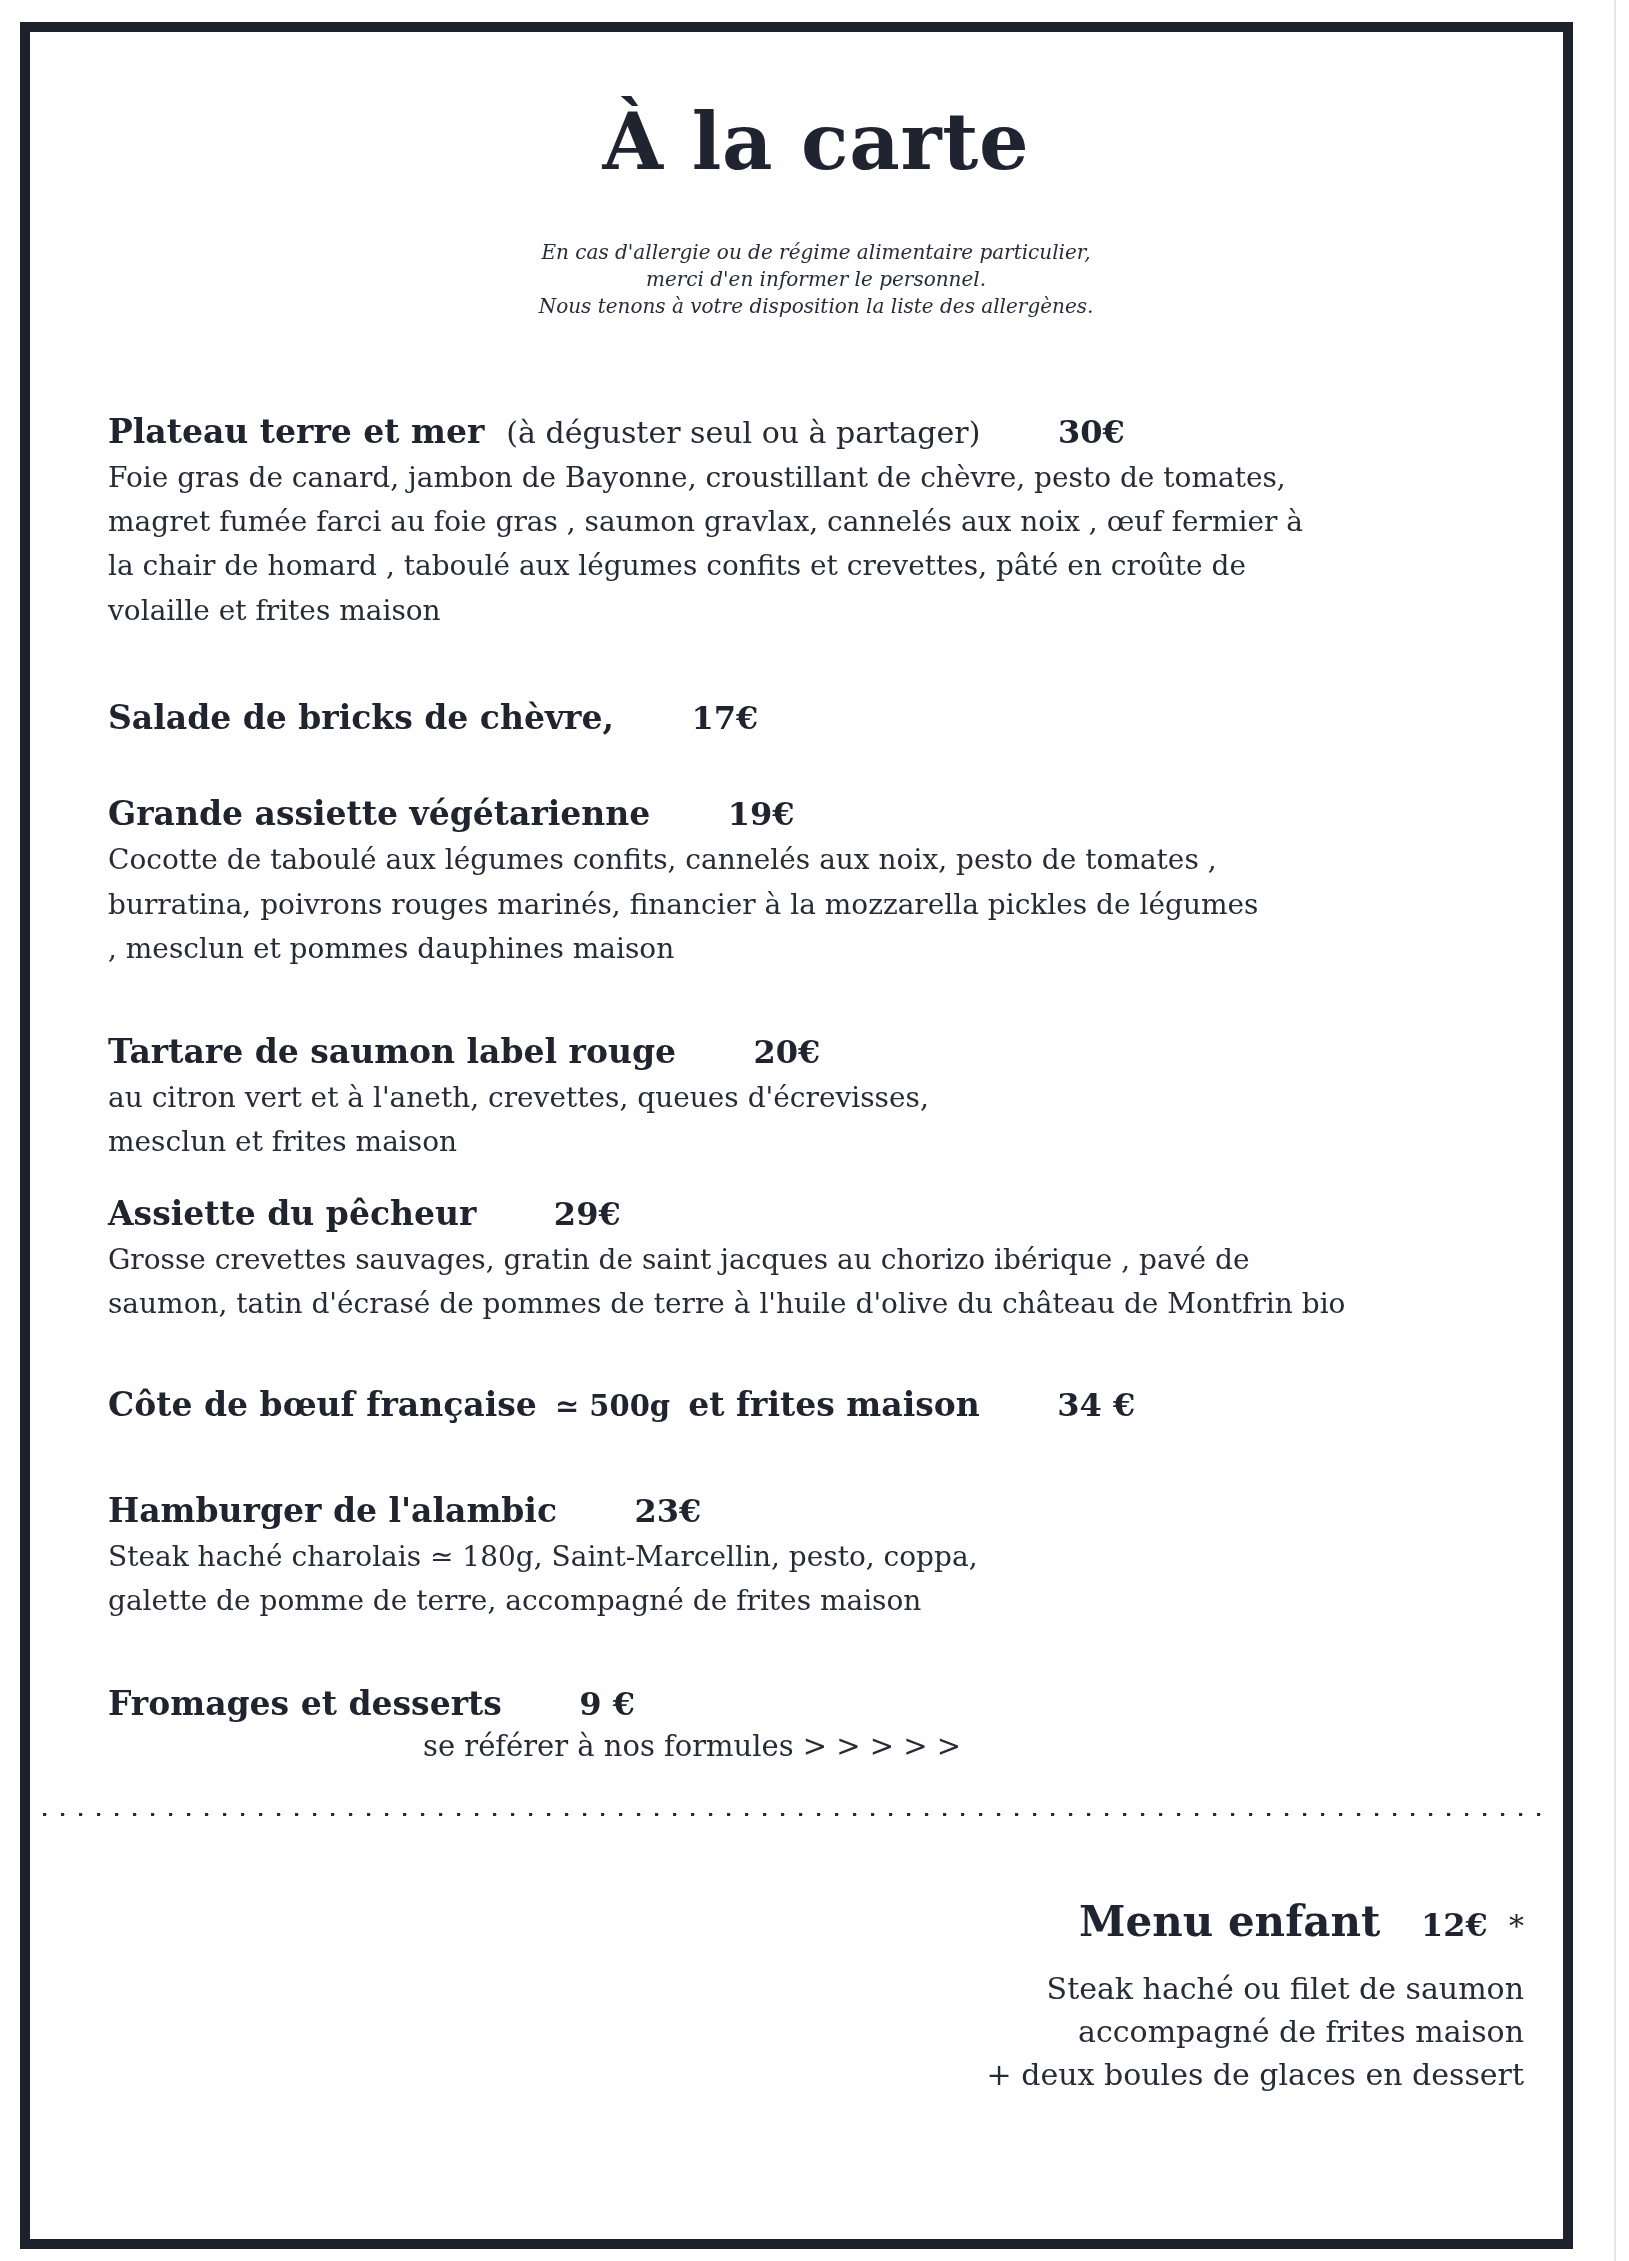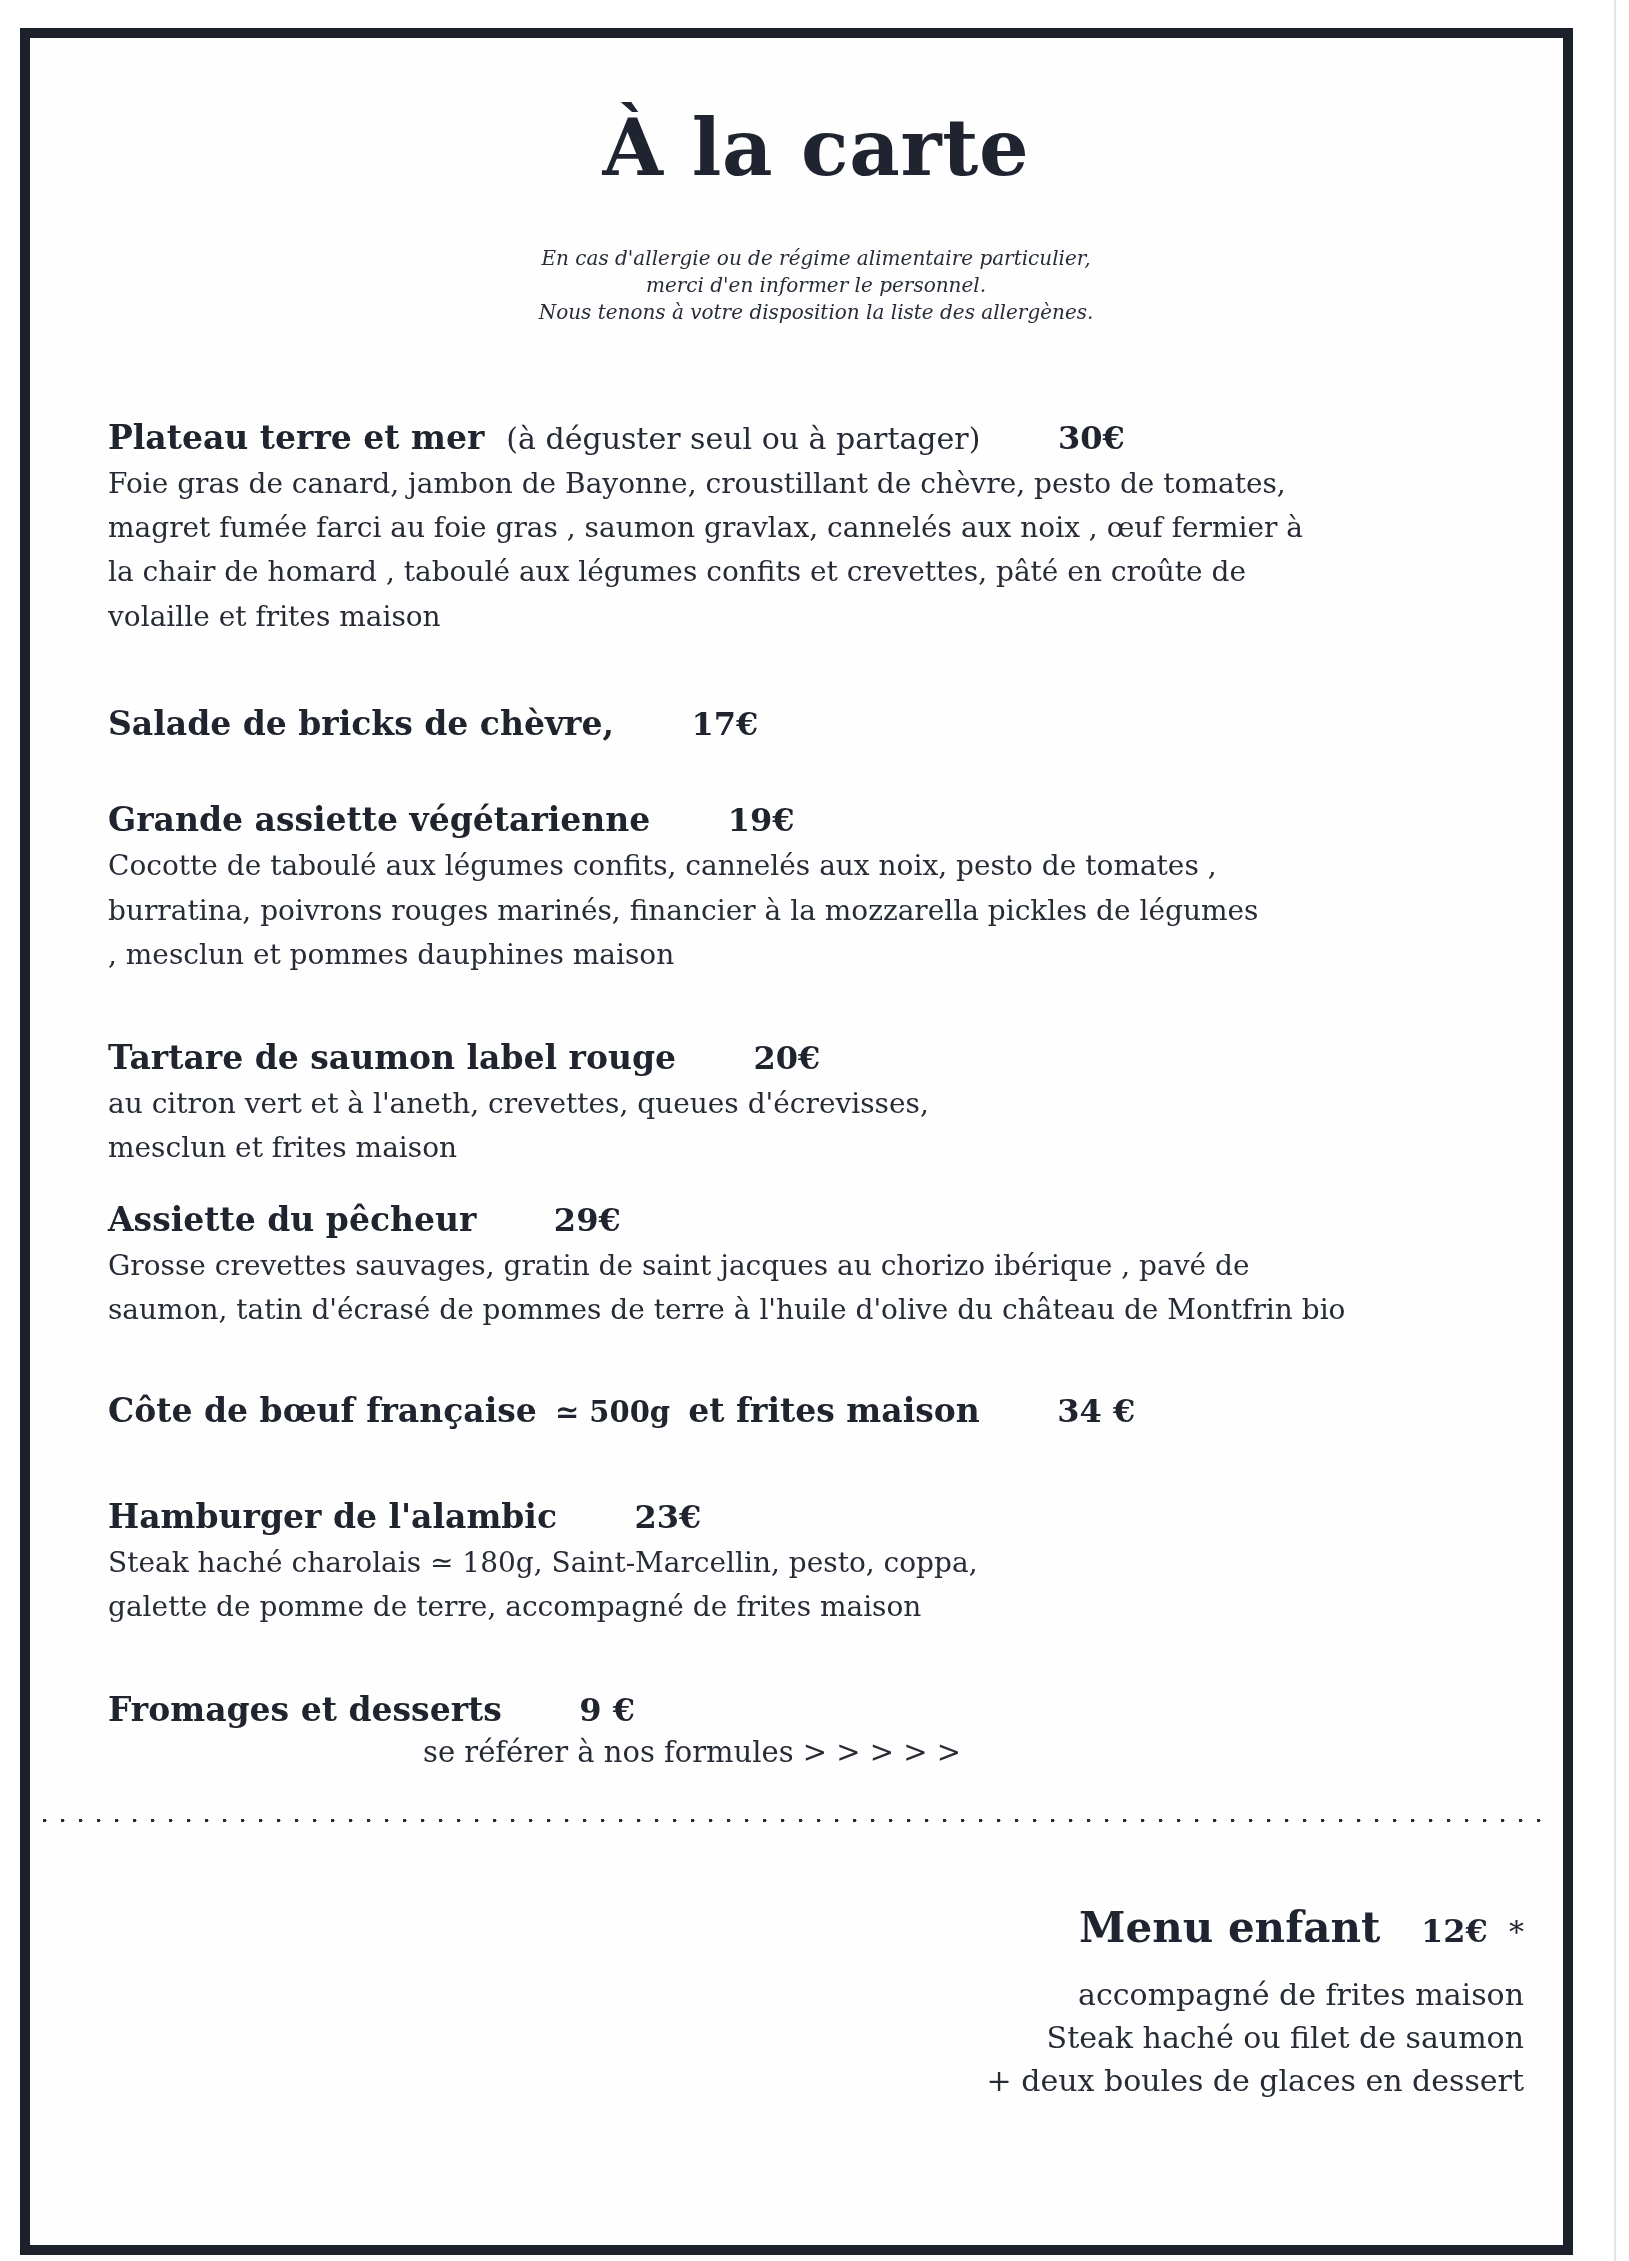--- a/index.html
+++ b/index.html
@@ -7,21 +7,21 @@
     width:1629px;height:2261px;position:relative;overflow:hidden;
     font-family:"DejaVu Serif","Liberation Serif",serif;
     color:#252a36;
     -webkit-font-smoothing:antialiased;
   }
   .scan-edge{
     position:absolute;top:0;right:13px;width:2px;height:100%;
     background:#d9dadc;opacity:.7;
   }
   .frame{
-    position:absolute;left:20px;top:28px;width:1553px;height:2227px;
+    position:absolute;left:20px;top:22px;width:1553px;height:2227px;
     border:10.5px solid #1d212b;box-sizing:border-box;
     background:#fefefe;
   }
   .content{
     padding:0 39px 0 78px;
   }
   .page-title{
     margin:63px 0 0 0;text-align:center;
     font-size:78px;font-weight:bold;color:#1f2430;
     line-height:1.2;letter-spacing:0.7px;
@@ -167,21 +167,21 @@
 
     <div class="dotted-sep"></div>
 
     <div class="enfant">
       <h2 class="enfant-title">
         <span>Menu enfant</span>
         <span class="kprice">12€</span>
         <span class="star">*</span>
       </h2>
       <div class="enfant-lines">
+        <p>Steak haché ou filet de saumon</p>
         <p>accompagné de frites maison</p>
-        <p>Steak haché ou filet de saumon</p>
         <p>+  deux boules de glaces en dessert</p>
       </div>
     </div>
 
   </div>
 </div>
 
 
 </body></html>

